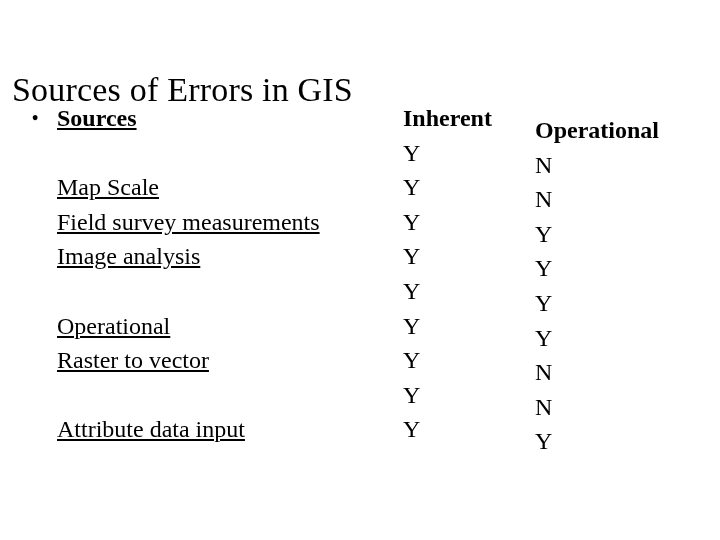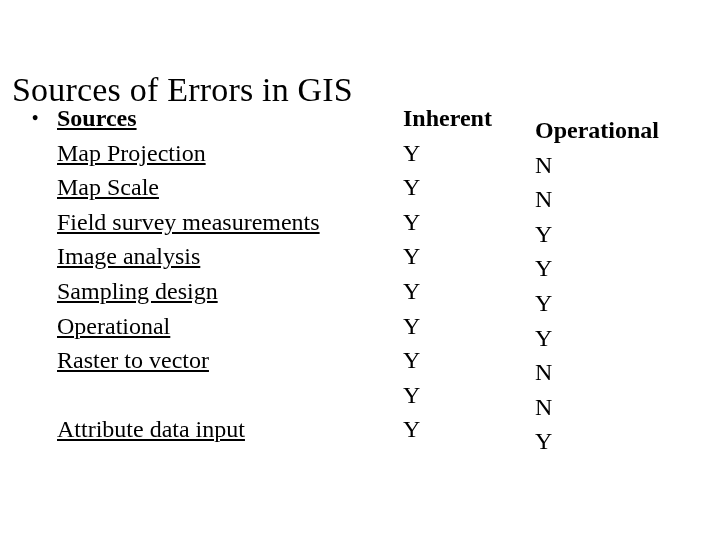--- a/index.html
+++ b/index.html
@@ -93,21 +93,20 @@
   <div class="body-block">
 
     <div class="row header-row">
       <span class="bullet-mark">•</span>
       <span class="col-label">Sources</span>
       <span class="col-inherent">Inherent</span>
       <span class="col-operational">Operational</span>
     </div>
 
     <div class="row">
-      <span class="col-label">Map Projection</span>
       <span class="col-inherent">Y</span>
       <span class="col-operational">N</span>
     </div>
 
     <div class="row">
       <span class="col-label">Map Scale</span>
       <span class="col-inherent">Y</span>
       <span class="col-operational">N</span>
     </div>
 
@@ -117,21 +116,20 @@
       <span class="col-operational">Y</span>
     </div>
 
     <div class="row">
       <span class="col-label">Image analysis</span>
       <span class="col-inherent">Y</span>
       <span class="col-operational">Y</span>
     </div>
 
     <div class="row">
-      <span class="col-label">Sampling design</span>
       <span class="col-inherent">Y</span>
       <span class="col-operational">Y</span>
     </div>
 
     <div class="row">
       <span class="col-label">Operational</span>
       <span class="col-inherent">Y</span>
       <span class="col-operational">Y</span>
     </div>
 

